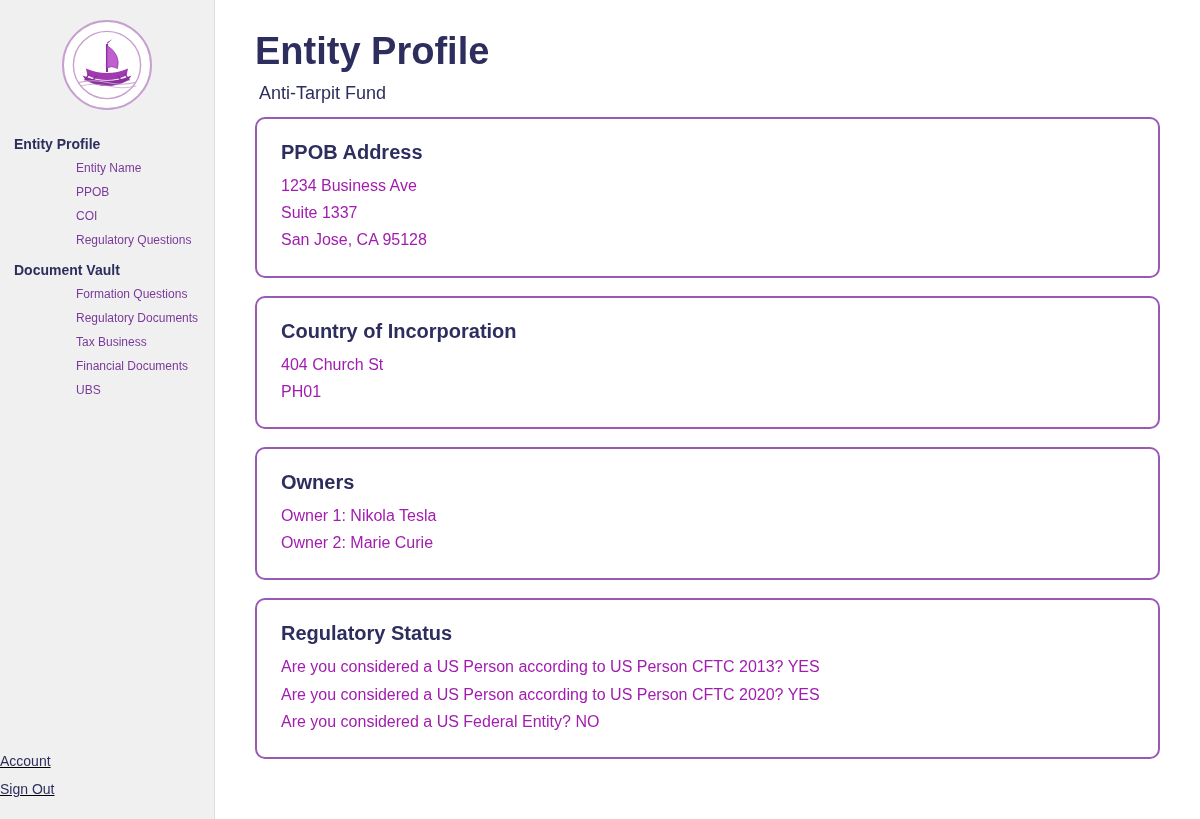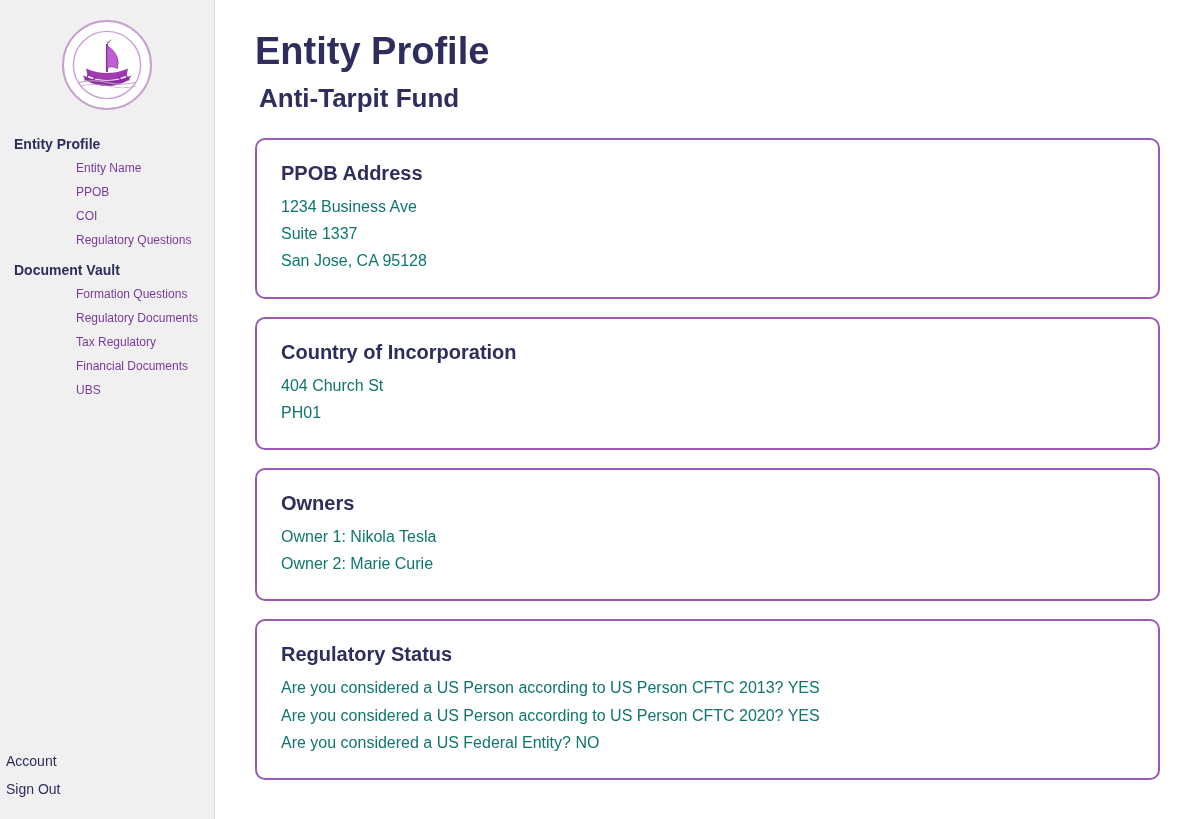--- a/index.html
+++ b/index.html
@@ -52,21 +52,22 @@
     .sidebar-item {
       font-size: 12px;
       color: #7a3a9a;
       padding: 5px 14px 5px 28px;
       cursor: pointer;
       margin-left: 48px;
     }
 
     .sidebar-bottom {
       margin-top: auto;
-      padding: 16px 6px;
+      padding: 16px 0;
+      text-decoration: underline;
     }
 
     .sidebar-bottom-item {
       font-size: 14px;
       color: #2d2d5e;
       padding: 6px 0;
       cursor: pointer;
       font-weight: normal;
     }
 
@@ -79,44 +80,44 @@
     }
 
     .page-title {
       font-size: 38px;
       font-weight: bold;
       color: #2d2d5e;
       margin-bottom: 10px;
     }
 
     .entity-name {
-      font-size: 26px;
-      font-weight: bold;
-      color: #2d2d5e;
-      margin-bottom: 24px;
+      font-size: 18px;
+      font-weight: normal;
+      color: #2d2d5e;
+      margin-bottom: 13px;
       padding-left: 4px;
     }
 
     .info-card {
       border: 2px solid #9b59b6;
       border-radius: 10px;
       padding: 22px 24px;
       margin-bottom: 18px;
     }
 
     .info-card-title {
       font-size: 20px;
       font-weight: bold;
       color: #2d2d5e;
       margin-bottom: 8px;
     }
 
     .info-card-line {
       font-size: 16px;
-      color: #0f766e;
+      color: #a21caf;
       line-height: 1.7;
     }
   </style>
 </head>
 <body>
 
 <div id="sidebar">
   <div id="logo-area">
     <div class="logo-circle">
 
@@ -149,21 +150,21 @@
     <div class="sidebar-item">Entity Name</div>
     <div class="sidebar-item">PPOB</div>
     <div class="sidebar-item">COI</div>
     <div class="sidebar-item">Regulatory Questions</div>
   </div>
 
   <div>
     <div class="sidebar-section-label">Document Vault</div>
     <div class="sidebar-item">Formation Questions</div>
     <div class="sidebar-item">Regulatory Documents</div>
-    <div class="sidebar-item">Tax Regulatory</div>
+    <div class="sidebar-item">Tax Business</div>
     <div class="sidebar-item">Financial Documents</div>
   </div>
 
   <div>
     <div class="sidebar-item">UBS</div>
   </div>
 
   <div class="sidebar-bottom">
     <div class="sidebar-bottom-item">Account</div>
     <div class="sidebar-bottom-item">Sign Out</div>

